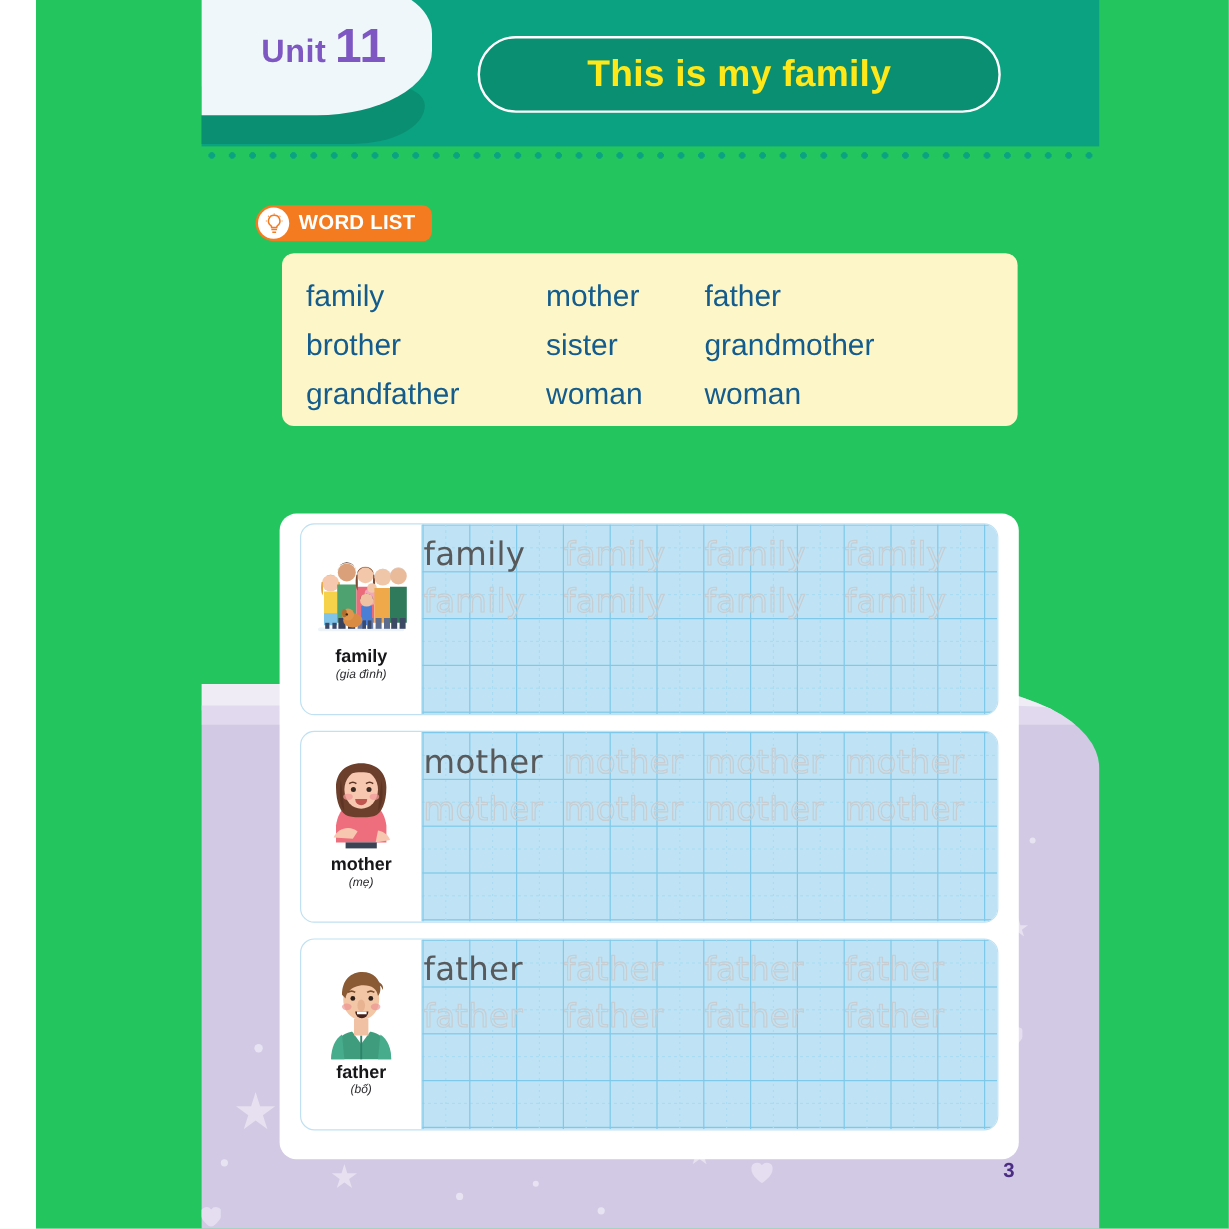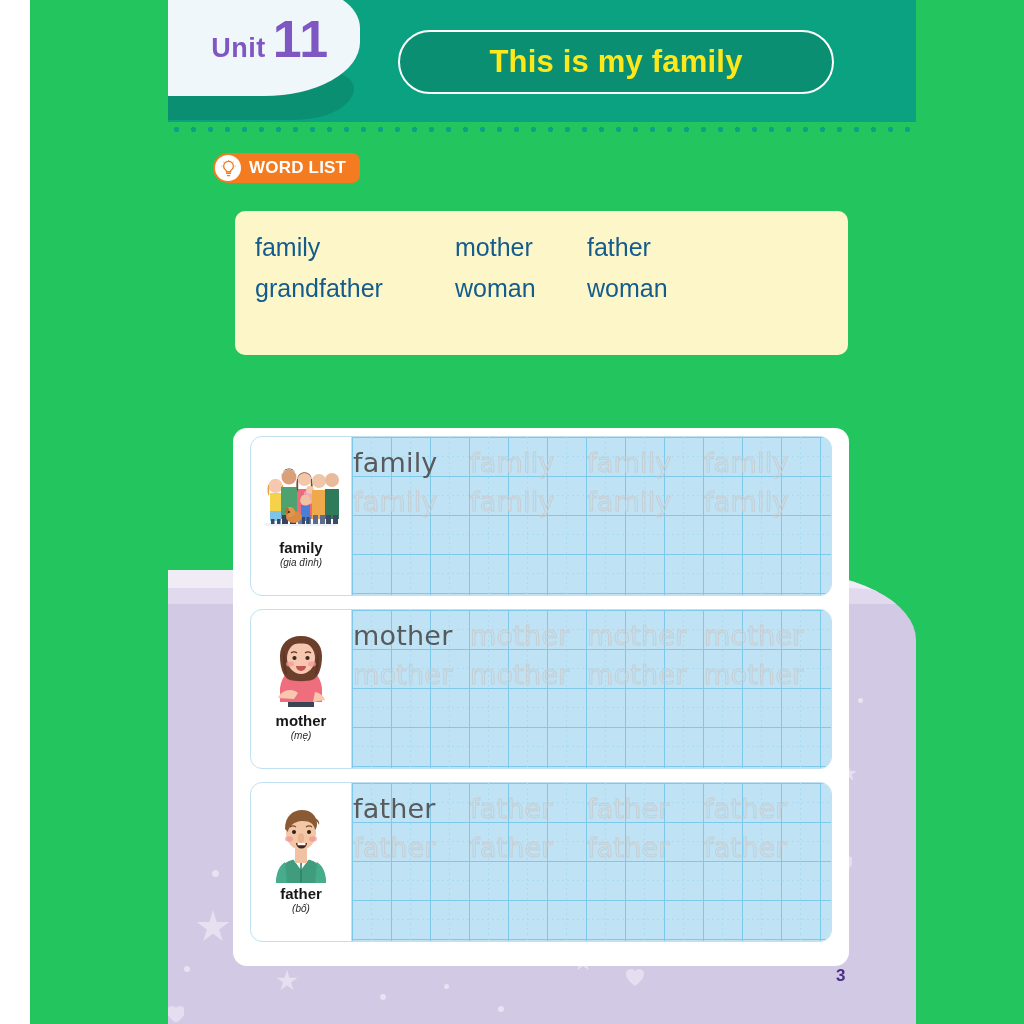--- a/index.html
+++ b/index.html
@@ -69,21 +69,21 @@
   }
   .unit-label {
     position: relative; z-index: 3;
     color: #7e57c2;
     font-weight: 900;
     font-size: 27px;
     letter-spacing: .5px;
     display: flex; align-items: baseline; gap: 7px;
     transform: translate(6px, -2px);
   }
-  .unit-number { font-size: 52px; font-weight: 900; line-height: .9; }
+  .unit-number { font-size: 40px; font-weight: 900; line-height: .9; }
 
   .title-pill {
     position: absolute; left: 230px; top: 30px;
     width: 436px; height: 64px;
     background: #0b8f73;
     border: 2px solid #ffffff;
     border-radius: 34px;
     display: flex; align-items: center; justify-content: center;
   }
   .title-pill span {
@@ -107,21 +107,21 @@
     position: absolute;
     height: 30px;
     border-radius: 15px 8px 8px 15px;
     display: flex; align-items: center;
     padding-right: 14px;
     color: #ffffff;
     font-weight: 700;
     font-size: 17px;
     letter-spacing: .2px;
   }
-  .badge.wordlist { left: 183px; top: 153px; background: #f47b20; }
+  .badge.wordlist { left: 183px; top: 171px; background: #f47b20; }
   .badge.writing  { left: 183px; top: 393px; background: #7e5aae; border-radius: 15px 10px 10px 15px; }
   .badge .badge-icon {
     width: 26px; height: 26px; margin: 0 8px 0 2px;
     background: #ffffff; border-radius: 50%;
     display: flex; align-items: center; justify-content: center;
     flex: 0 0 26px;
   }
 
   
   .wordbox {
@@ -279,20 +279,25 @@
       </svg>
     </span>
     <span>WORD LIST</span>
   </div>
 
   <div class="wordbox">
     <div class="word-row">
       <span class="word" style="width:200px">family</span>
       <span class="word" style="width:132px">mother</span>
       <span class="word">father</span>
+    </div>
+    <div class="word-row">
+      <span class="word" style="width:200px">brother</span>
+      <span class="word" style="width:132px">sister</span>
+      <span class="word">grandmother</span>
     </div>
     <div class="word-row">
       <span class="word" style="width:200px">grandfather</span>
       <span class="word" style="width:132px">woman</span>
       <span class="word">woman</span>
     </div>
   </div>
 
 
   <div class="practice-card">

